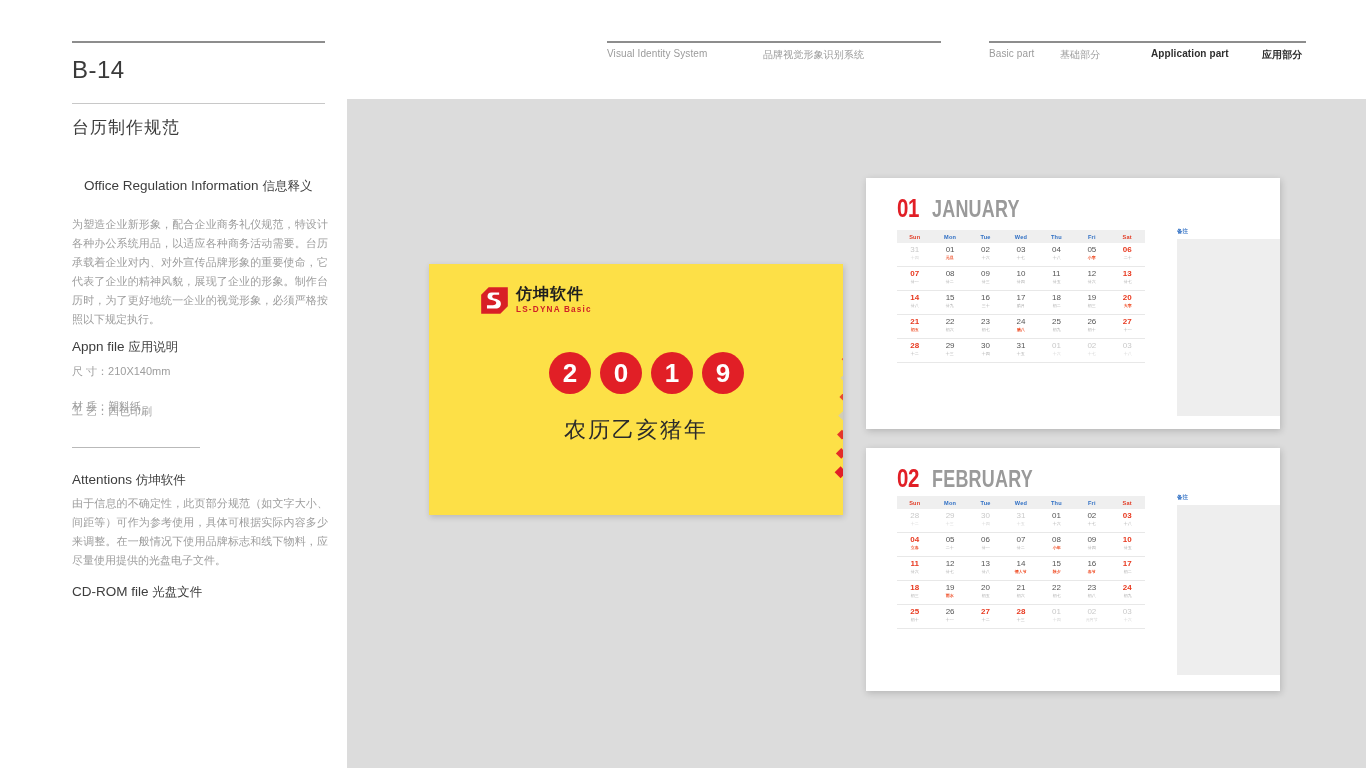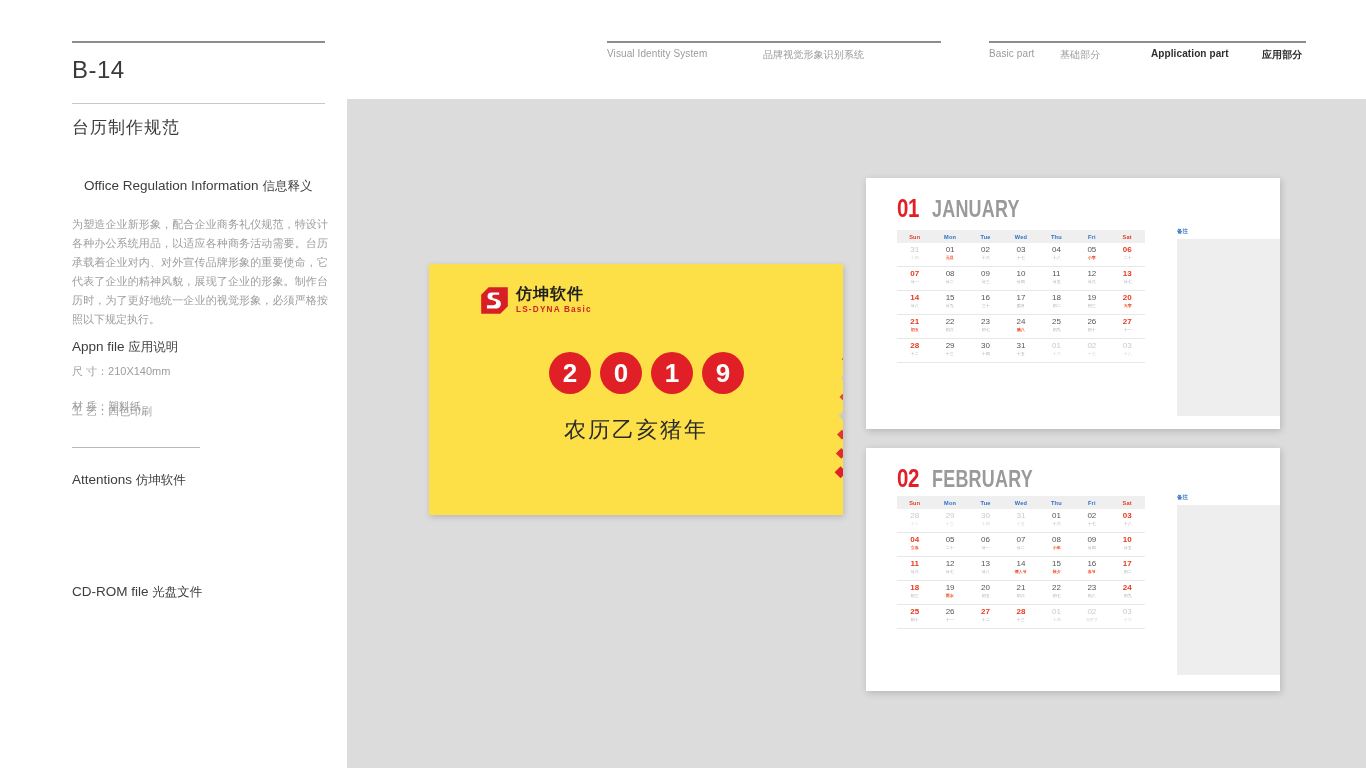--- a/index.html
+++ b/index.html
@@ -180,20 +180,21 @@
   <div id="spec-0" class="spec-line">尺 寸：210X140mm</div>
   <div id="spec-1" class="spec-line">材 质：塑料纸</div>
   <div id="spec-2" class="spec-line">工 艺：四色印刷</div>
 
   <div id="rule-left3"></div>
 
   <div id="h-attn" class="sec-head">
     <span>Attentions</span>
     <span class="cn">仿坤软件</span>
   </div>
+  <div id="p-attn" class="body-text">由于信息的不确定性，此页部分规范（如文字大小、间距等）可作为参考使用，具体可根据实际内容多少来调整。在一般情况下使用品牌标志和线下物料，应尽量使用提供的光盘电子文件。</div>
 
   <div id="h-cd" class="sec-head">
     <span>CD-ROM file</span>
     <span class="cn">光盘文件</span>
   </div>
 
   <div id="stage"></div>
 
   <div id="cover-card">
     <div id="logo-wrap">

